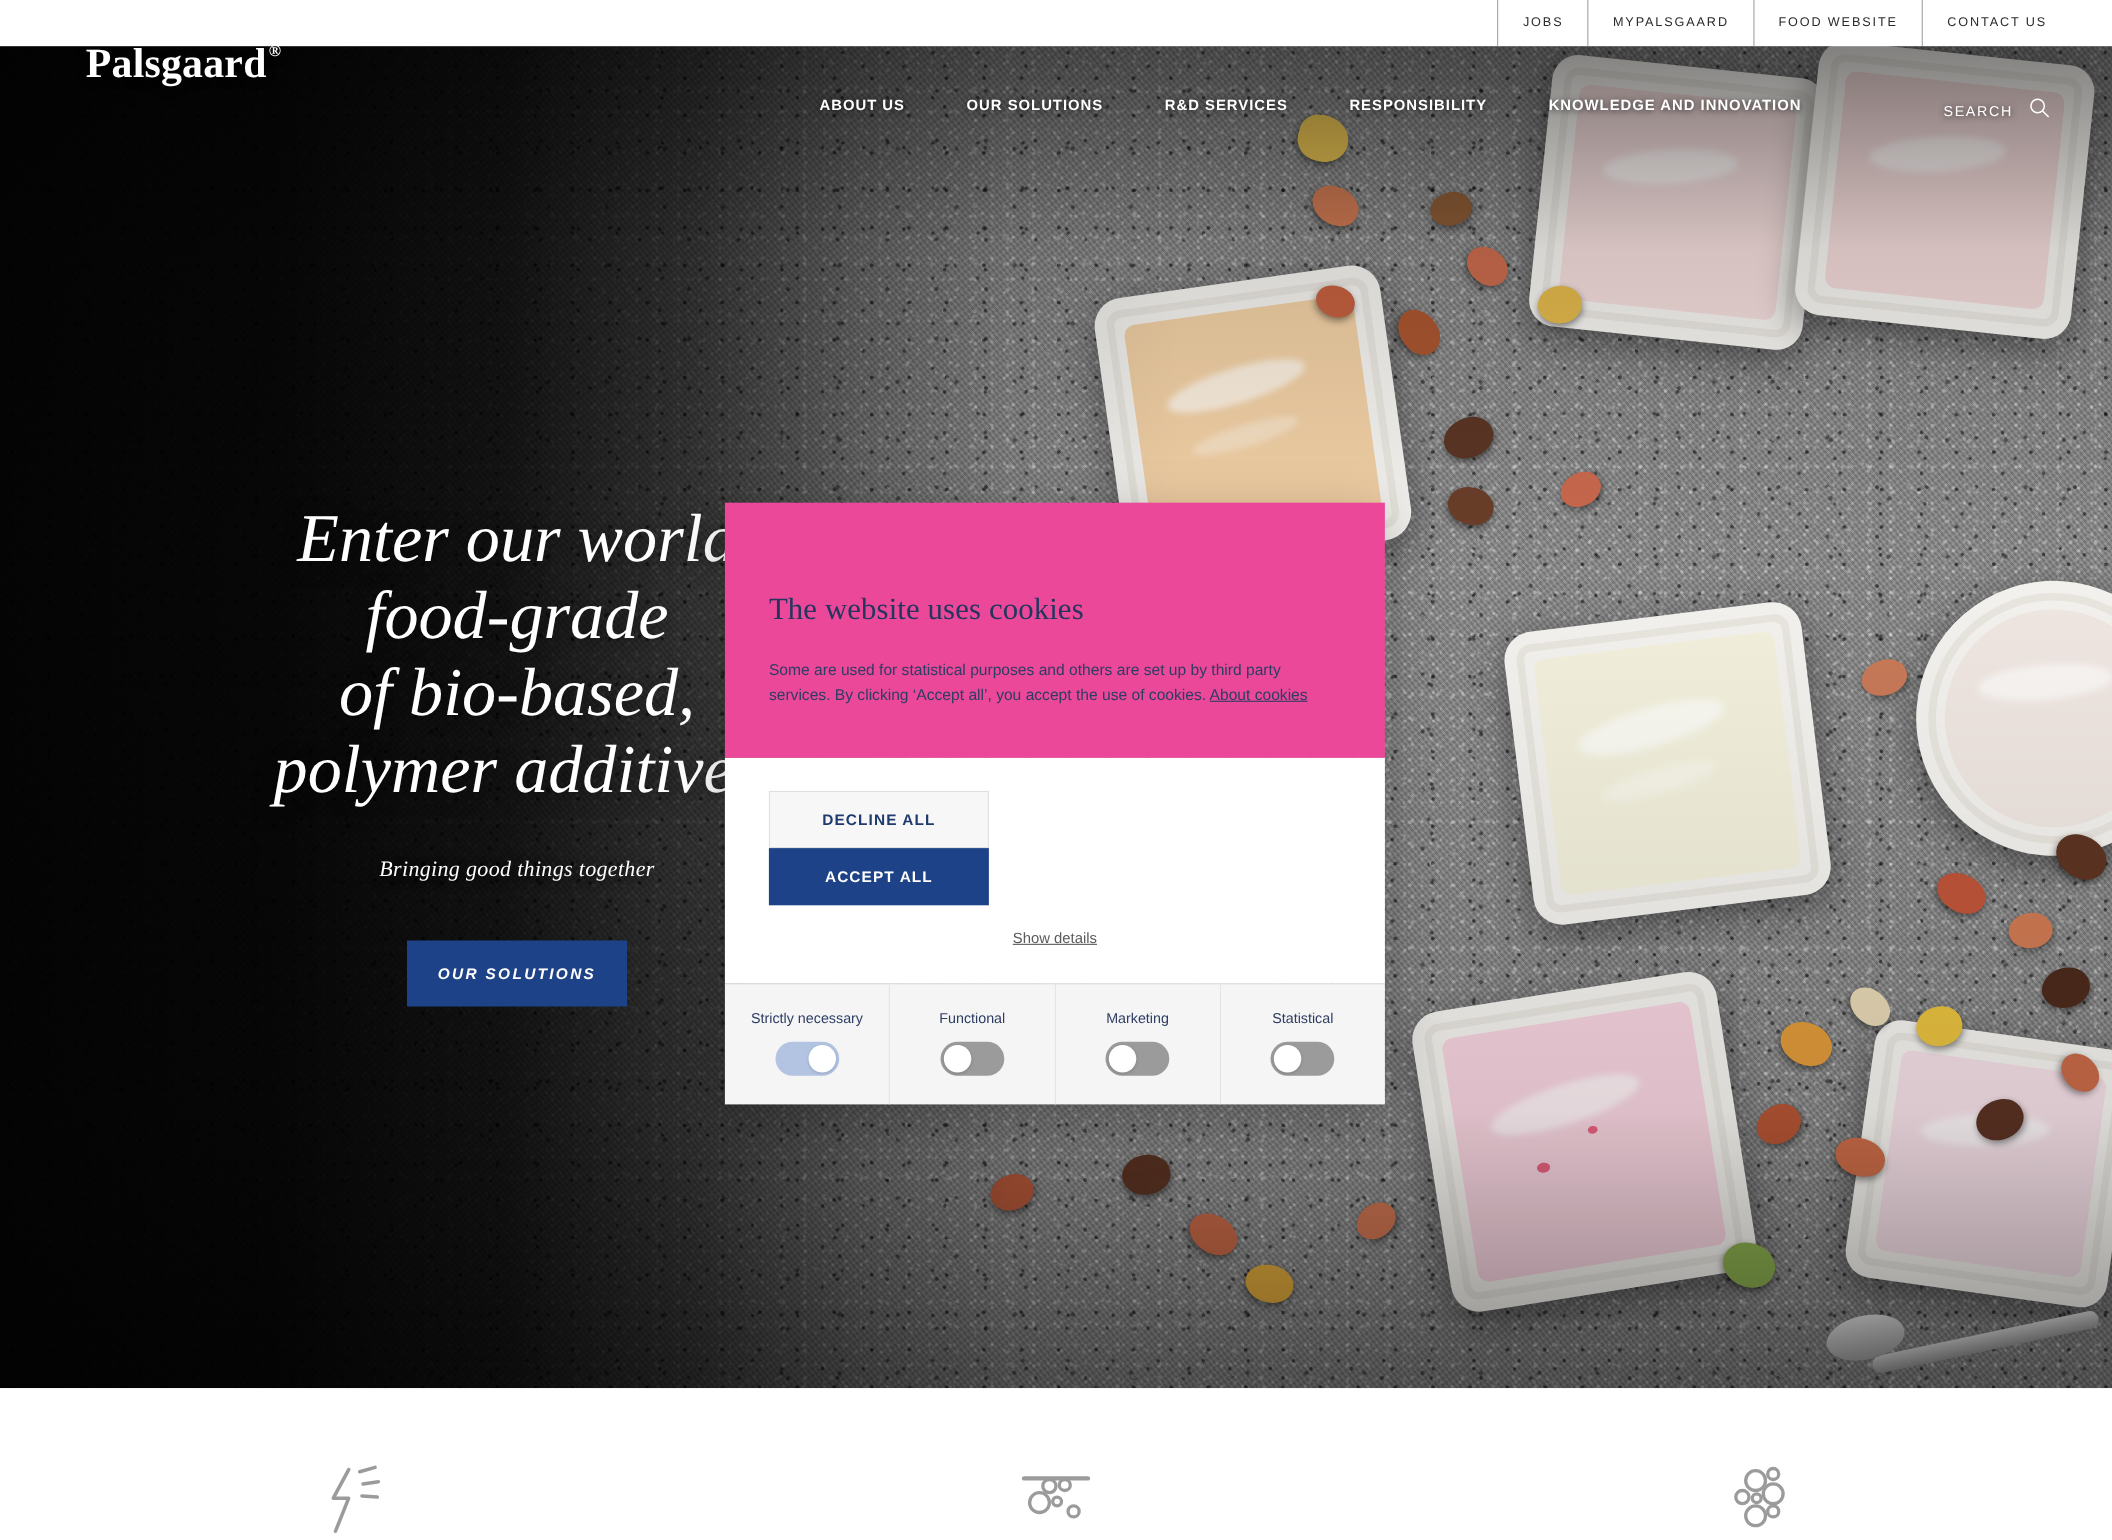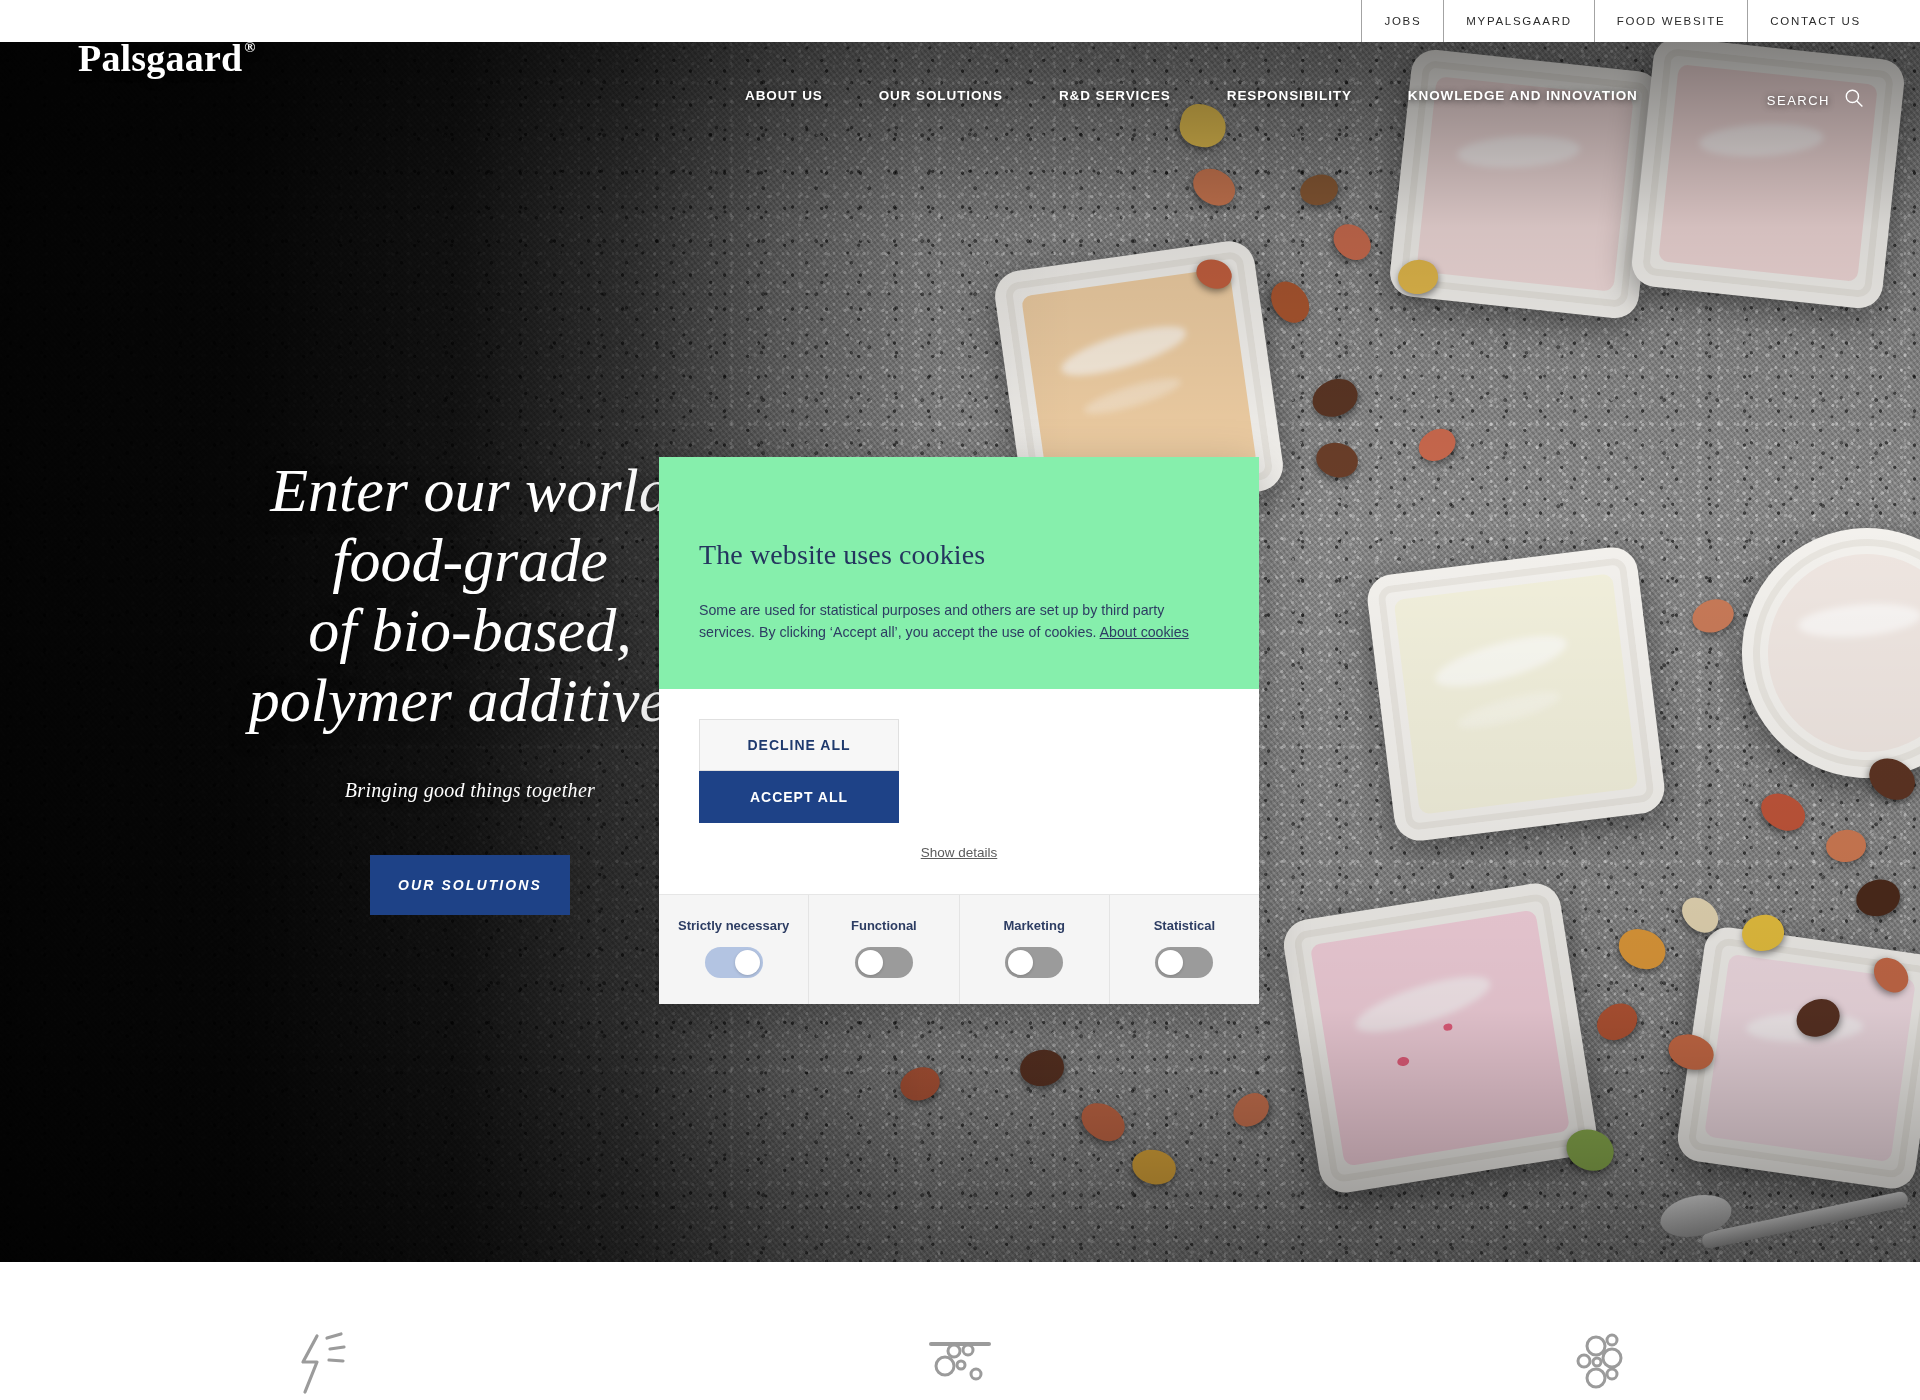--- a/index.html
+++ b/index.html
@@ -140,21 +140,21 @@
   }
 
   
   .cookie {
     position: absolute; left: 659px; top: 457px;
     width: 600px; z-index: 60;
     box-shadow: 0 14px 46px rgba(0,0,0,.28);
     font-family: "Liberation Sans", sans-serif;
   }
   .cookie-head {
-    background: #86efac; padding: 82px 40px 46px 40px;
+    background: #ec4899; padding: 82px 40px 46px 40px;
   }
   .cookie-title {
     font-family: "Liberation Serif", serif;
     font-size: 28px; color: #24355e; font-weight: normal;
     letter-spacing: .1px; margin-bottom: 28px;
   }
   .cookie-text {
     font-size: 14.2px; line-height: 1.55; color: #2d3d63; max-width: 530px;
   }
   .cookie-link {
@@ -176,21 +176,21 @@
   .show-details {
     text-align: center; margin-top: 22px;
     font-size: 13.5px; color: #5b5b5b; text-decoration: underline;
     cursor: pointer;
   }
   .cookie-toggles {
     background: #f5f5f5; display: flex; border-top: 1px solid #e6e6e6;
   }
   .tog-cell {
     flex: 1; padding: 23px 12px 26px; text-align: center;
-    border-right: 1px solid #e4e4e4; cursor: pointer; font-weight: bold;
+    border-right: 1px solid #e4e4e4; cursor: pointer;
   }
   .tog-cell:last-child { border-right: none; }
   .tog-label {
     font-size: 13px; color: #2d3d63; margin-bottom: 14px; white-space: nowrap;
   }
   .switch {
     width: 58px; height: 31px; border-radius: 16px; margin: 0 auto;
     position: relative; background: #9b9b9b;
   }
   .switch.on { background: #b3c4e2; }

